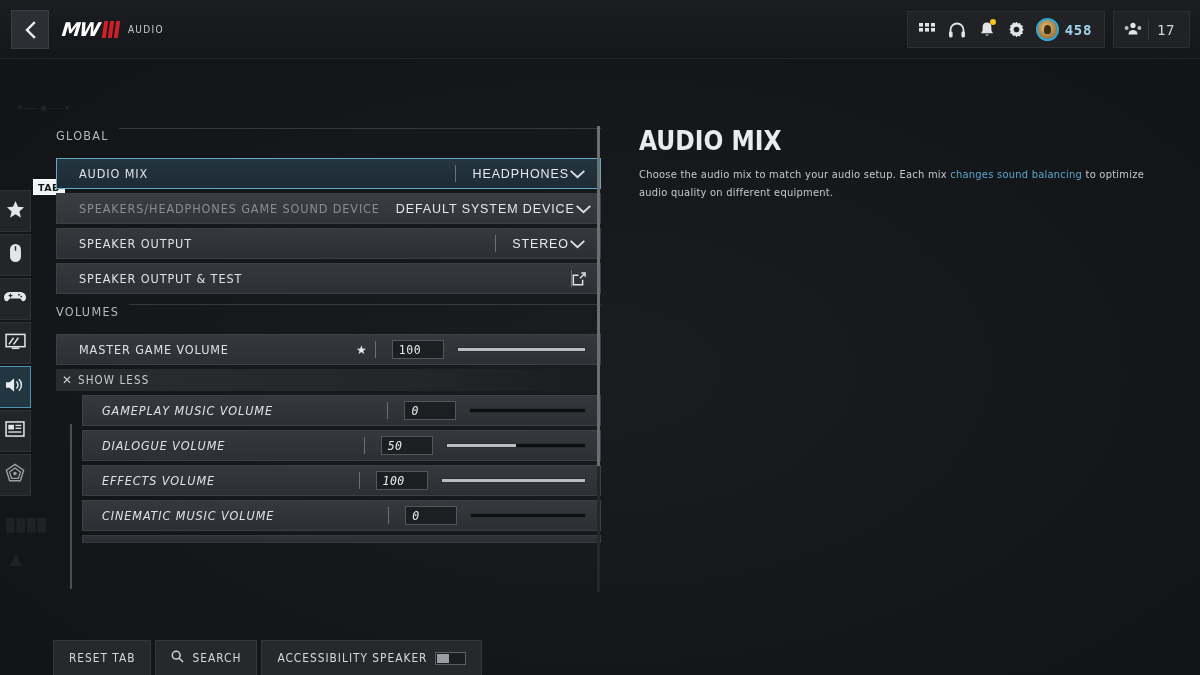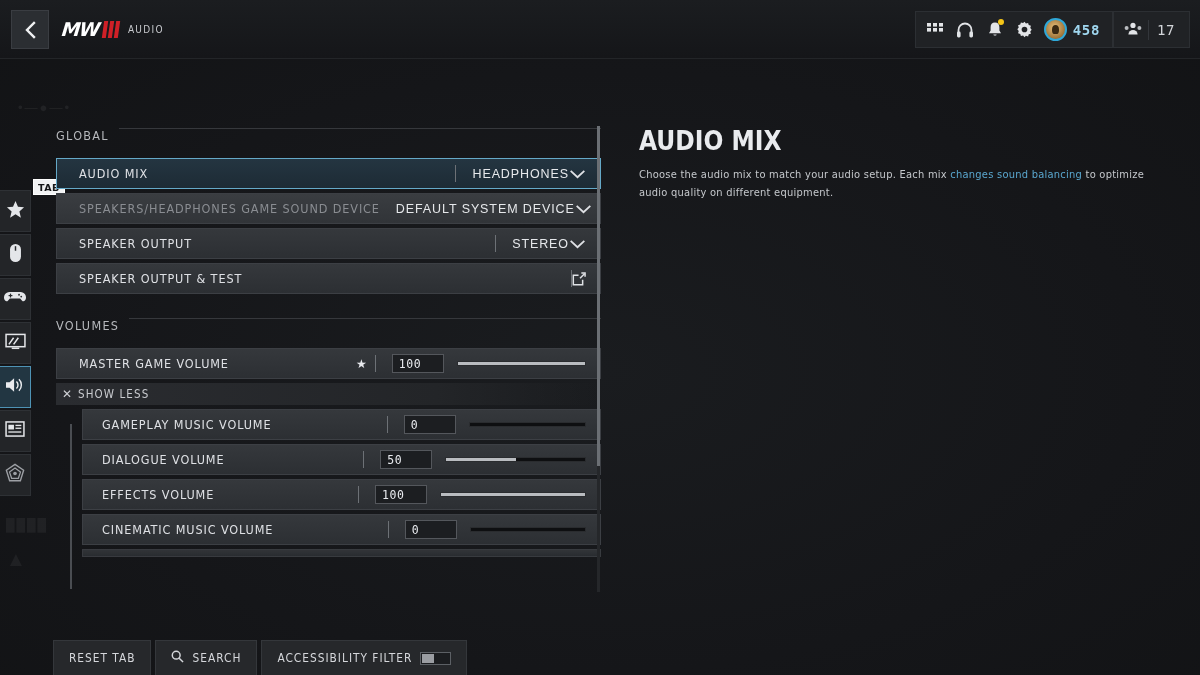--- a/index.html
+++ b/index.html
@@ -62,21 +62,21 @@
   .mw-bars i { display: block; width: 4px; height: 17px; background: #cf2027; transform: skewX(-8deg); }
   .page-title {
     font-size: 10px; letter-spacing: 1.3px;
     color: #c8cace; font-weight: 400;
     font-family: "DejaVu Sans Condensed", "Liberation Sans", sans-serif;
   }
 
   
   .hdr-right {
     position: absolute; right: 10px; top: 11px;
-    display: flex; align-items: center; height: 37px;
+    display: flex; align-items: center; gap: 8px; height: 37px;
   }
   .hdr-group {
     display: flex; align-items: center;
     background: #202225;
     border: 1px solid #2c2f33;
     padding: 0 4px;
   }
   .hdr-icon {
     width: 30px; height: 35px;
     display: flex; align-items: center; justify-content: center;
@@ -161,21 +161,21 @@
     border: 1px solid #65a9c8;
   }
   .row.disabled { background: linear-gradient(180deg, #3a3d41 0%, #313438 100%); cursor: default; }
   .row.disabled .row-label { color: #8a8d92; }
   .row-label {
     font-size: 12.5px; letter-spacing: .9px; color: #dfe1e5;
     padding-left: 22px; white-space: nowrap; overflow: hidden;
     font-family: "DejaVu Sans Condensed","Liberation Sans", sans-serif;
     flex: 0 0 auto;
   }
-  .row.indent { margin-left: 26px; }
+  .row.indent { margin-left: 26px; font-style: italic; }
   .row.indent .row-label { padding-left: 19px; }
   .row-spacer { flex: 1; }
   .row-star { color: #e8eaee; font-size: 12px; margin-right: 8px; }
   .divider-v { width: 1px; height: 17px; background: #6d7176; }
   .row-value {
     font-size: 12.5px; letter-spacing: .9px; color: #e6e8eb;
     padding-left: 16px; white-space: nowrap;
     font-family: Liberation Sans, sans-serif;
   }
   .chev { margin-left: auto; margin-right: 14px; display: flex; }
@@ -475,21 +475,21 @@
       <span class="divider-v"></span>
       <span class="popout">
         <svg width="14" height="14" viewBox="0 0 15 15">
           <polyline points="10,1.2 14,1.2 14,5" fill="none" stroke="#dfe1e5" stroke-width="1.6"></polyline>
           <path d="M13.4 1.8 L8.6 6.6" stroke="#dfe1e5" stroke-width="1.6"></path>
           <polyline points="11.4,8.2 11.4,13.6 1.4,13.6 1.4,3.6 7,3.6" fill="none" stroke="#dfe1e5" stroke-width="1.6"></polyline>
         </svg>
       </span>
     </div>
 
-    <div class="group-head" style="margin-top:24px;">
+    <div class="group-head" style="margin-top:10px;">
       <span class="lbl">VOLUMES</span>
       <span class="rule"></span>
     </div>
 
     <div class="row">
       <span class="row-label">MASTER GAME VOLUME</span>
       <span class="row-spacer"></span>
       <span class="row-star">★</span>
       <span class="divider-v"></span>
       <span class="num-box">100</span>
@@ -566,20 +566,20 @@
     <div class="btm-btn">
       <span>
         <svg width="13" height="13" viewBox="0 0 14 14">
           <circle cx="5.6" cy="5.6" r="4.2" fill="none" stroke="#d5d7db" stroke-width="1.6"></circle>
           <path d="M8.8 8.8 L13 13" stroke="#d5d7db" stroke-width="1.6"></path>
         </svg>
       </span>
       <span>SEARCH</span>
     </div>
     <div class="btm-btn">
-      <span>ACCESSIBILITY FILTER</span>
+      <span>ACCESSIBILITY SPEAKER</span>
       <span class="toggle">
           <i></i>
         </span>
     </div>
   </div>
 
 </div>
 
 </body></html>

